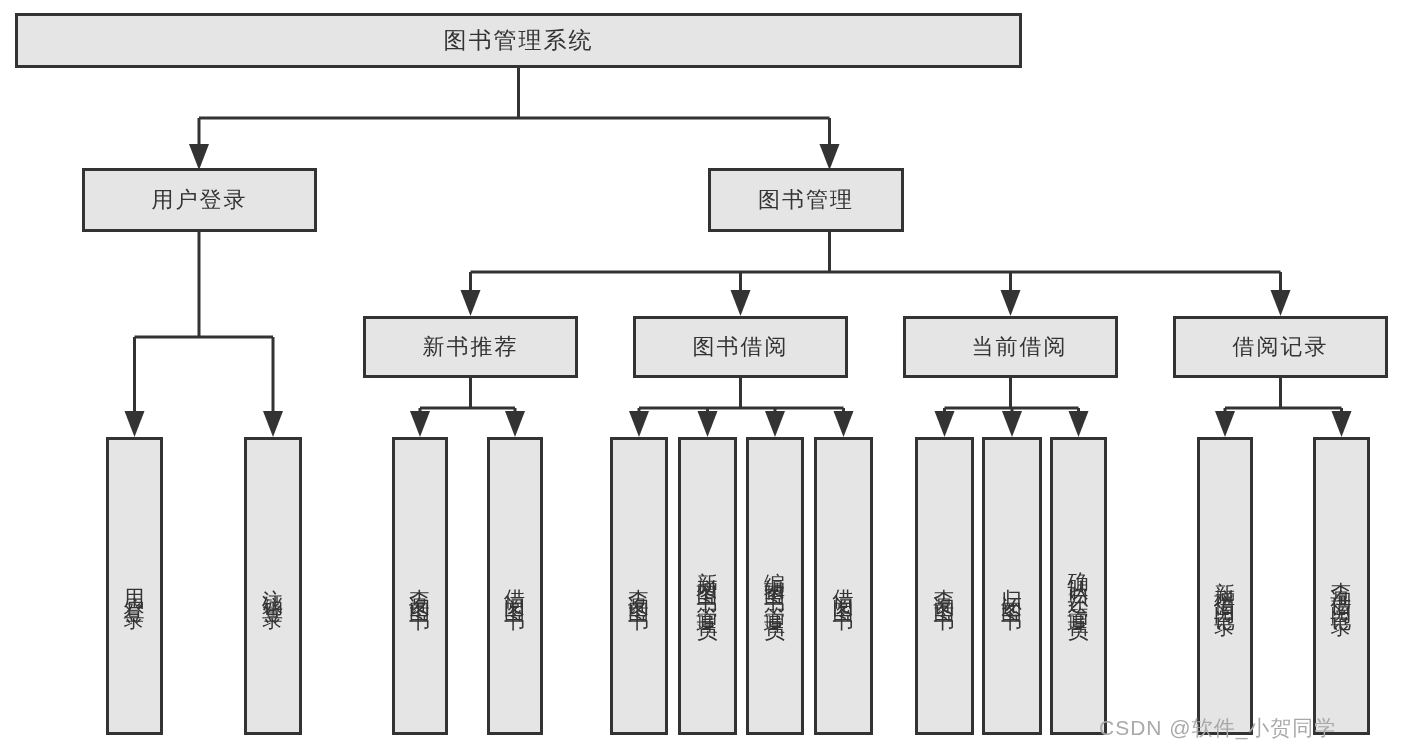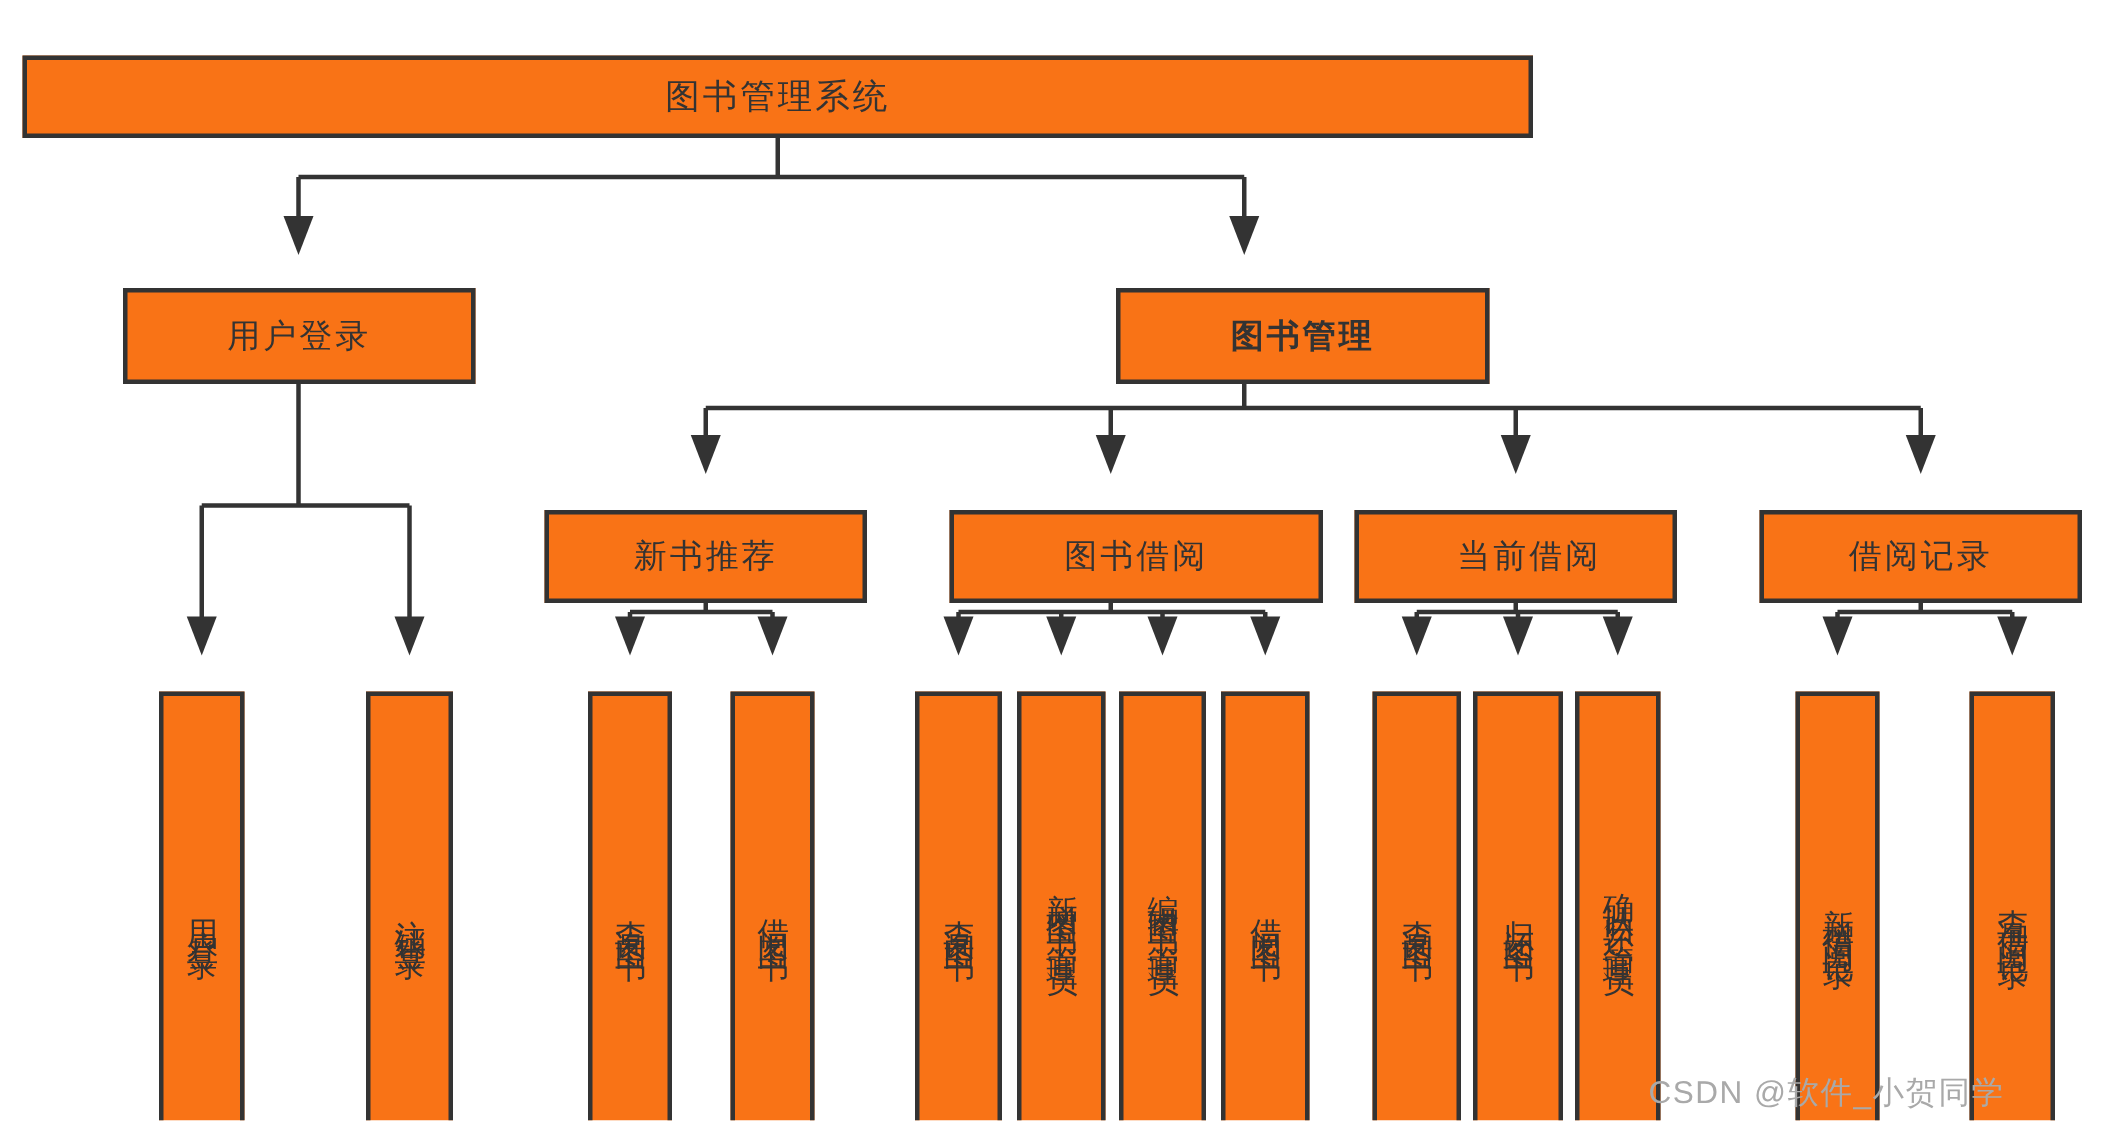--- a/index.html
+++ b/index.html
@@ -20,26 +20,25 @@
     position: absolute;
     left: 0; top: 0;
     width: 1405px;
     height: 747px;
     pointer-events: none;
   }
   .node {
     position: absolute;
     box-sizing: border-box;
     border: 3px solid #333333;
-    background: #f97316;
+    background: #e5e5e5;
     display: flex;
     align-items: center;
     justify-content: center;
     text-align: center;
-    margin-top: 24px;
   }
   .hnode { font-size: 22px; letter-spacing: 2px; }
   .root  { font-size: 23px; letter-spacing: 2px; }
   .leaf  { }
   .leaf .vtext {
     writing-mode: vertical-rl;
     text-orientation: mixed;
     font-size: 21px;
     letter-spacing: 7px;
     line-height: 1;
@@ -130,28 +129,28 @@
     </g>
   </svg>
 
   <div class="node root" style="left:15px; top:13px; width:1007px; height:55px;">
     <span>图书管理系统</span>
   </div>
 
   <div class="node hnode" style="left:82px; top:168px; width:235px; height:64px;">
     <span>用户登录</span>
   </div>
-  <div class="node hnode" style="left:744px; top:168px; width:249px; height:64px;font-weight:bold;">
+  <div class="node hnode" style="left:708px; top:168px; width:196px; height:64px;">
     <span>图书管理</span>
   </div>
 
   <div class="node hnode" style="left:363px; top:316px; width:215px; height:62px;">
     <span>新书推荐</span>
   </div>
-  <div class="node hnode" style="left:633px; top:316px; width:249px; height:62px;">
+  <div class="node hnode" style="left:633px; top:316px; width:215px; height:62px;">
     <span>图书借阅</span>
   </div>
   <div class="node hnode" style="left:903px; top:316px; width:215px; height:62px;padding-left:18px;">
     <span>当前借阅</span>
   </div>
   <div class="node hnode" style="left:1173px; top:316px; width:215px; height:62px;">
     <span>借阅记录</span>
   </div>
 
   <div class="node leaf" style="left:106px; top:437px; width:57px; height:298px;">

